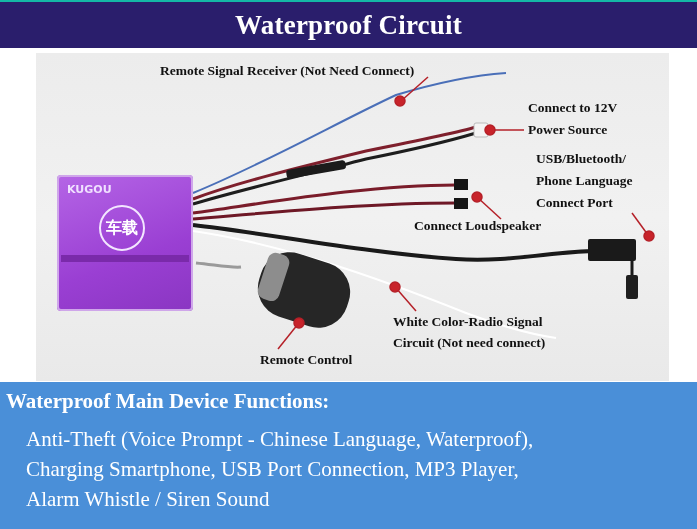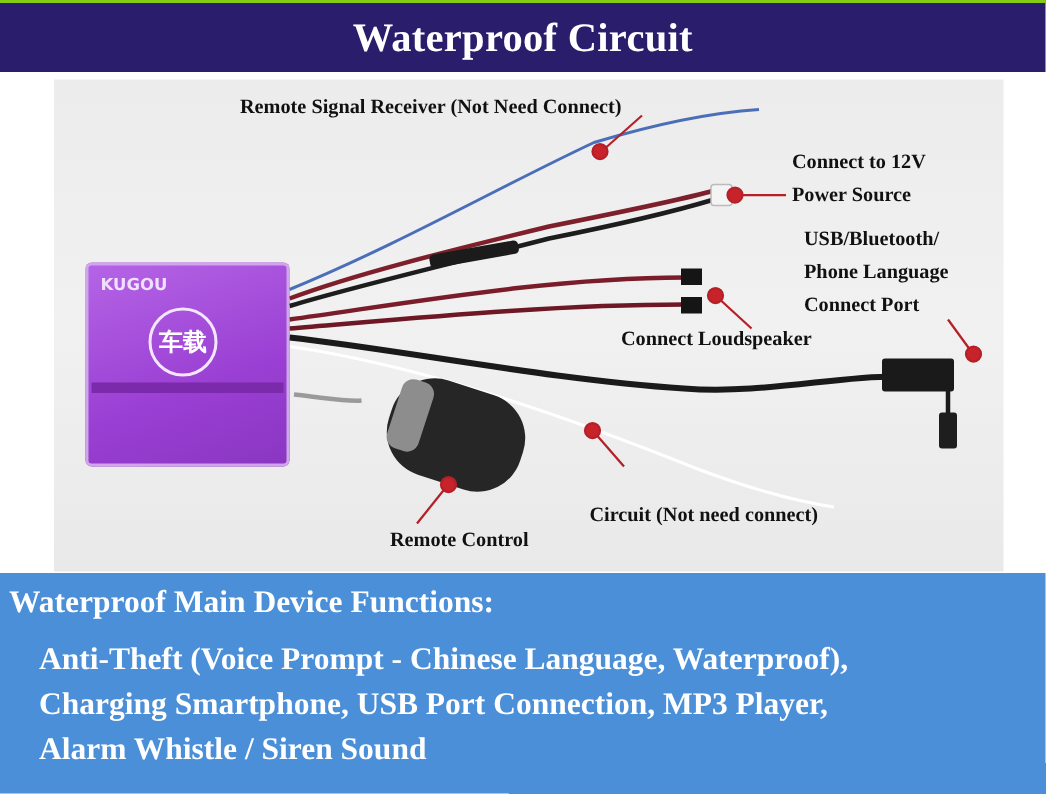--- a/index.html
+++ b/index.html
@@ -1,28 +1,28 @@
 <!DOCTYPE html>
 <html><head>
 <meta charset="utf-8">
 <style>
   html,body{margin:0;padding:0;}
   body{width:697px;height:529px;background:#ffffff;position:relative;overflow:hidden;font-family:"DejaVu Serif",serif;}
-  .title-bar{position:absolute;left:0;top:0;width:697px;height:48px;background:#2a1e6c;border-top:2px solid #84cc16;box-sizing:border-box;display:flex;align-items:center;justify-content:center;}
+  .title-bar{position:absolute;left:0;top:0;width:697px;height:48px;background:#2a1e6c;border-top:2px solid #14b8a6;box-sizing:border-box;display:flex;align-items:center;justify-content:center;}
   .title-bar span{color:#ffffff;font-family:"Liberation Serif","DejaVu Serif",serif;font-weight:bold;font-size:27px;letter-spacing:0.2px;}
   .photo{position:absolute;left:36px;top:53px;width:633px;height:328px;background:linear-gradient(180deg,#ececec 0%,#f1f1f1 50%,#e9e9e9 100%);}
   .photo svg{position:absolute;left:0;top:0;}
   .lbl{position:absolute;font-family:"Liberation Serif","DejaVu Serif",serif;font-weight:bold;font-size:13.5px;color:#111;line-height:21px;white-space:nowrap;}
   .dev{position:absolute;left:21px;top:122px;width:136px;height:136px;background:linear-gradient(160deg,#b565e6,#9a3fd3 60%,#8a36c2);border-radius:4px;box-shadow:0 0 0 2px #cfa6ea inset;}
   .dev .brand{position:absolute;left:10px;top:8px;font-family:"DejaVu Sans",sans-serif;font-size:11px;color:#f0e0ff;font-weight:bold;}
   .dev .circle{position:absolute;left:42px;top:30px;width:42px;height:42px;border:2px solid #f3e6ff;border-radius:50%;color:#fff;font-family:"DejaVu Sans",sans-serif;font-size:16px;font-weight:bold;display:flex;align-items:center;justify-content:center;}
   .dev .stripe{position:absolute;left:4px;right:4px;top:80px;height:7px;background:#7a2aaa;}
   .bottom-box{position:absolute;left:0;top:382px;width:697px;height:147px;background:#4a8fd8;}
   .bottom-box .heading{position:absolute;left:6px;top:7px;color:#ffffff;font-family:"Liberation Serif","DejaVu Serif",serif;font-weight:bold;font-size:21px;white-space:nowrap;}
-  .bottom-box .line{position:absolute;left:26px;color:#ffffff;font-family:"Liberation Serif","DejaVu Serif",serif;font-weight:bold;font-size:21px;white-space:nowrap;}
+  .bottom-box .line{position:absolute;left:26px;color:#ffffff;font-family:"Liberation Serif","DejaVu Serif",serif;font-weight:normal;font-size:21px;white-space:nowrap;}
 </style>
 </head>
 <body>
 
 <div class="title-bar">
   <span>Waterproof Circuit</span>
 </div>
 
 <div class="photo">
   <svg width="633" height="328" viewBox="0 0 633 328">
@@ -75,20 +75,21 @@
     <div class="stripe"></div>
   </div>
 
   <div class="lbl" style="left:124px;top:7px;">Remote Signal Receiver (Not Need Connect)</div>
   <div class="lbl" style="left:492px;top:44px;">Connect to 12V</div>
   <div class="lbl" style="left:492px;top:66px;">Power Source</div>
   <div class="lbl" style="left:500px;top:95px;">USB/Bluetooth/</div>
   <div class="lbl" style="left:500px;top:117px;">Phone Language</div>
   <div class="lbl" style="left:500px;top:139px;">Connect Port</div>
   <div class="lbl" style="left:378px;top:162px;">Connect Loudspeaker</div>
+  <div class="lbl" style="left:357px;top:258px;">White Color-Radio Signal</div>
   <div class="lbl" style="left:357px;top:279px;">Circuit (Not need connect)</div>
   <div class="lbl" style="left:224px;top:296px;">Remote Control</div>
 </div>
 
 <div class="bottom-box">
   <div class="heading">Waterproof Main Device Functions:</div>
   <div class="line" style="top:45px;">Anti-Theft (Voice Prompt - Chinese Language, Waterproof),</div>
   <div class="line" style="top:75px;">Charging Smartphone, USB Port Connection, MP3 Player,</div>
   <div class="line" style="top:105px;">Alarm Whistle / Siren Sound</div>
 </div>

